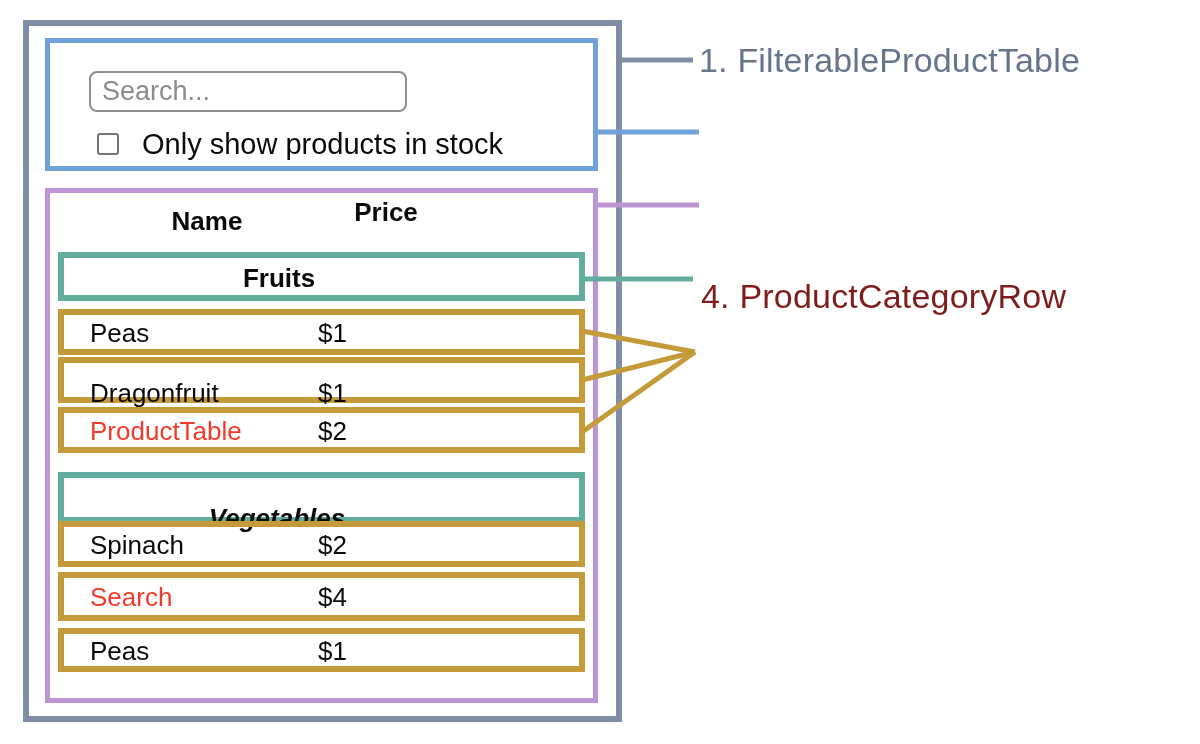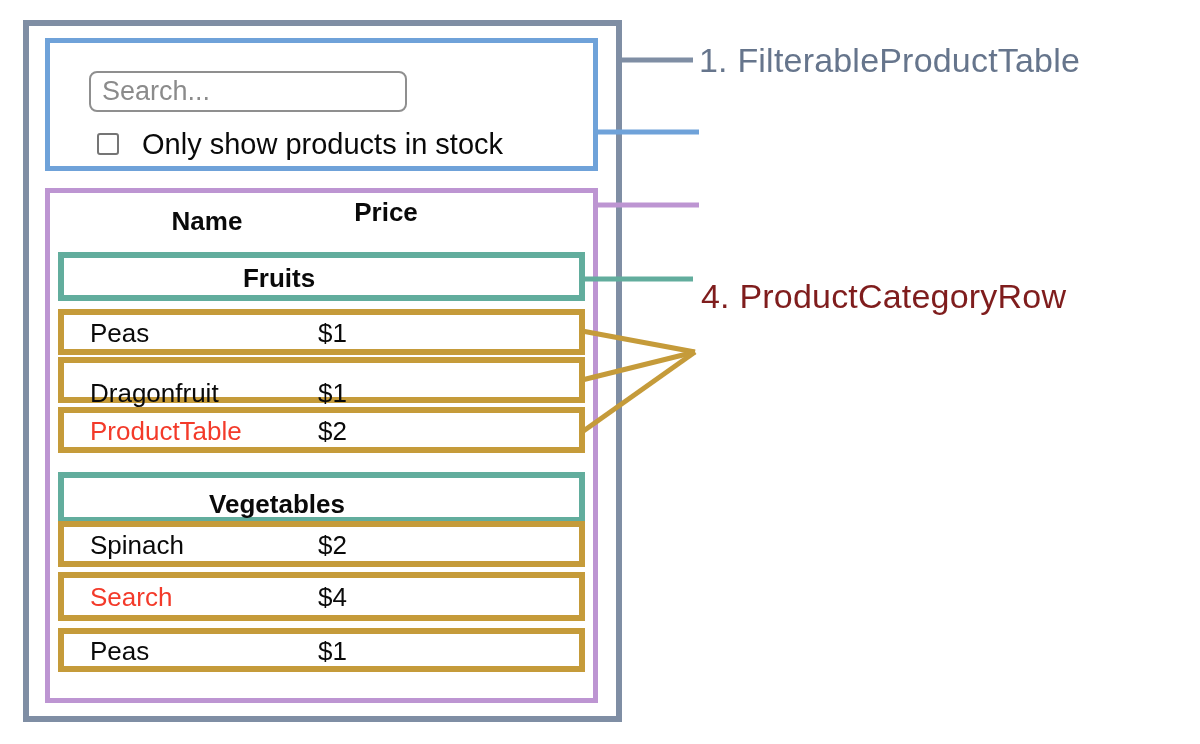--- a/index.html
+++ b/index.html
@@ -41,21 +41,21 @@
   }
 
   
   .txt { position: absolute; font-size: 26px; color: #0a0a0a; white-space: nowrap; }
   .v-center { transform: translateY(-50%); }
   .h-center { transform: translate(-50%, -50%); }
   .bold { font-weight: bold; }
   .col-header-name  { left: 207px; top: 221px; }
   .col-header-price { left: 386px; top: 212px; }
   .cat-label-fruits { left: 279px; top: 278px; }
-  .cat-label-veg    { left: 277px; top: 504px; }
+  .cat-label-veg    { left: 277px; top: 518px; font-style: italic; }
   .cell-name  { left: 90px; }
   .cell-price { left: 318px; }
   .out-of-stock { color: #f33a2a; }
 
   .r-apple   { top: 333px; }
   .r-dragon  { top: 381px; margin-top: 12px; }
   .r-passion { top: 431px; }
   .r-spinach { top: 545px; }
   .r-pumpkin { top: 597px; }
   .r-peas    { top: 651px; }

